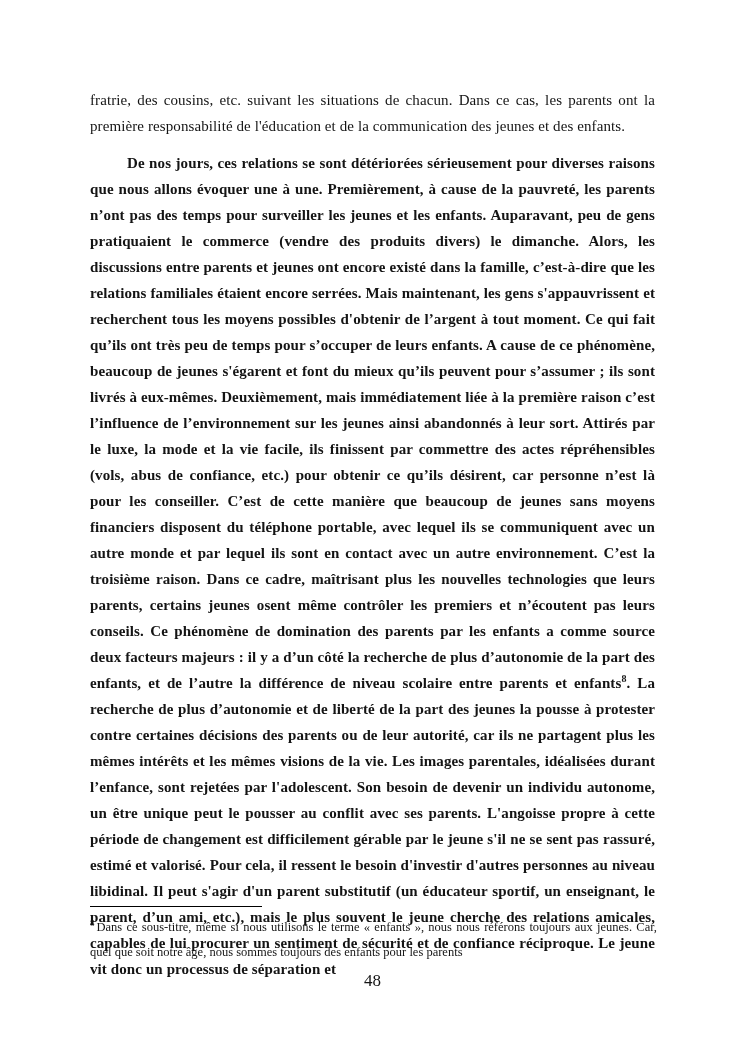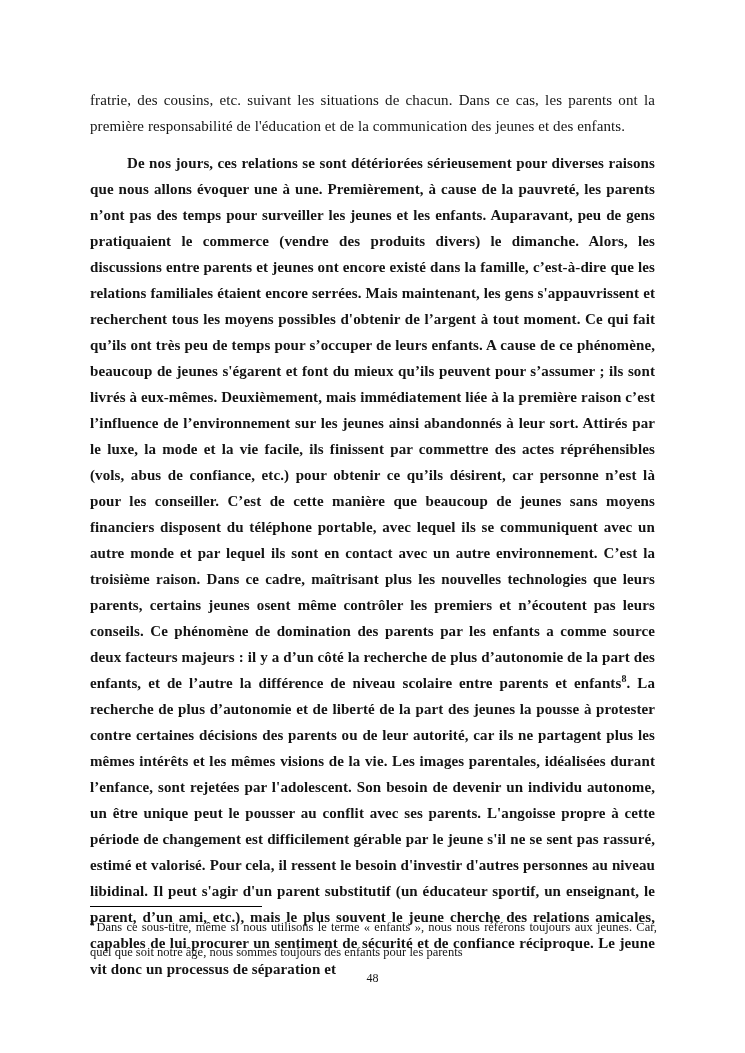--- a/index.html
+++ b/index.html
@@ -56,21 +56,21 @@
     vertical-align: super;
     line-height: 0;
     margin-right: 2px;
   }
   .page-number {
     position: absolute;
     top: 971px;
     left: 0;
     right: 0;
     text-align: center;
-    font-size: 12px;
+    font-size: 17px;
   }
 </style>
 </head>
 <body>
 
 <div class="page">
 
   <div class="content">
     <p class="para">fratrie, des cousins, etc. suivant les situations de chacun. Dans ce cas, les parents ont la première responsabilité de l'éducation et de la communication des jeunes et des enfants.</p>
 

